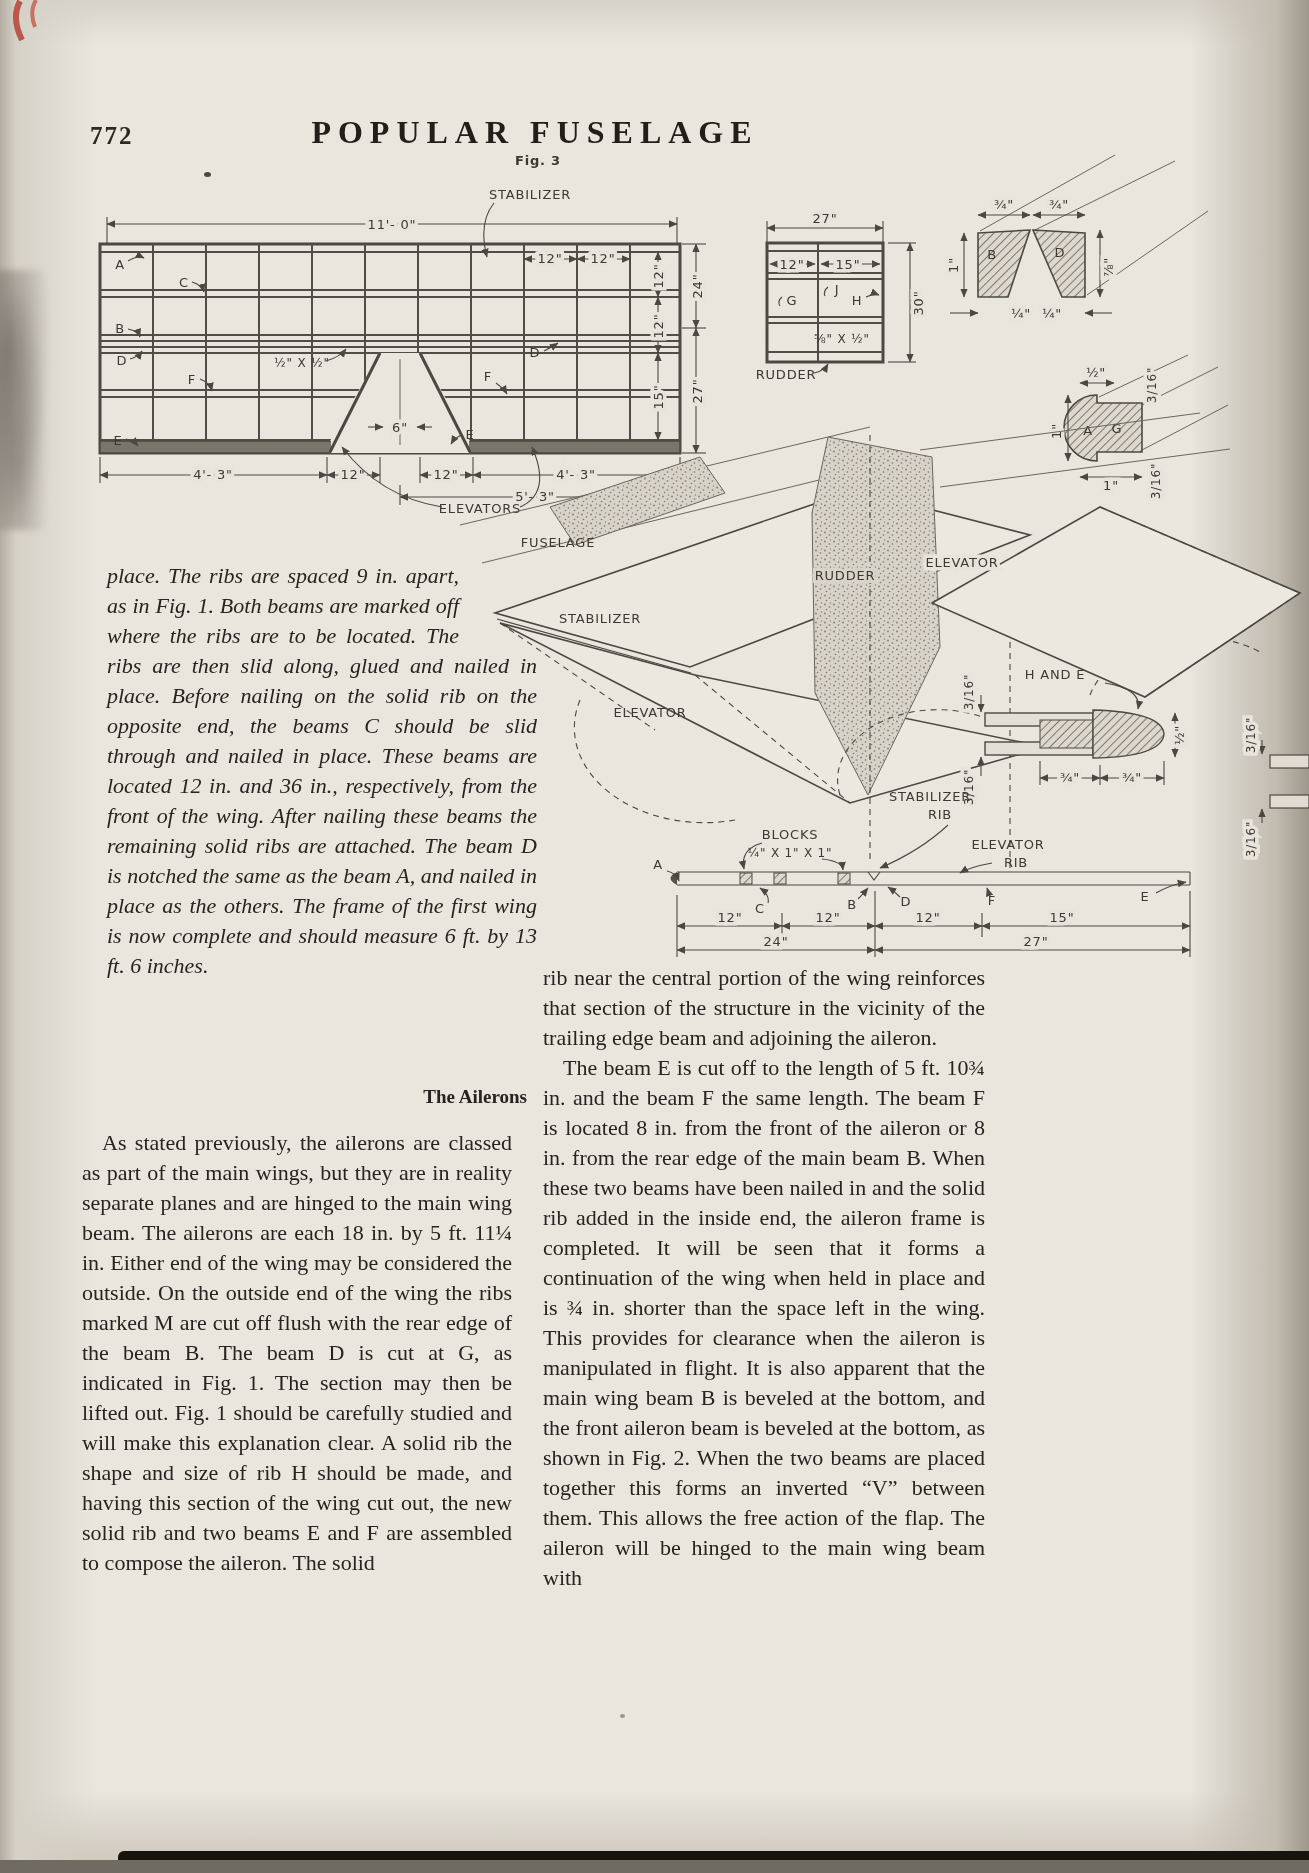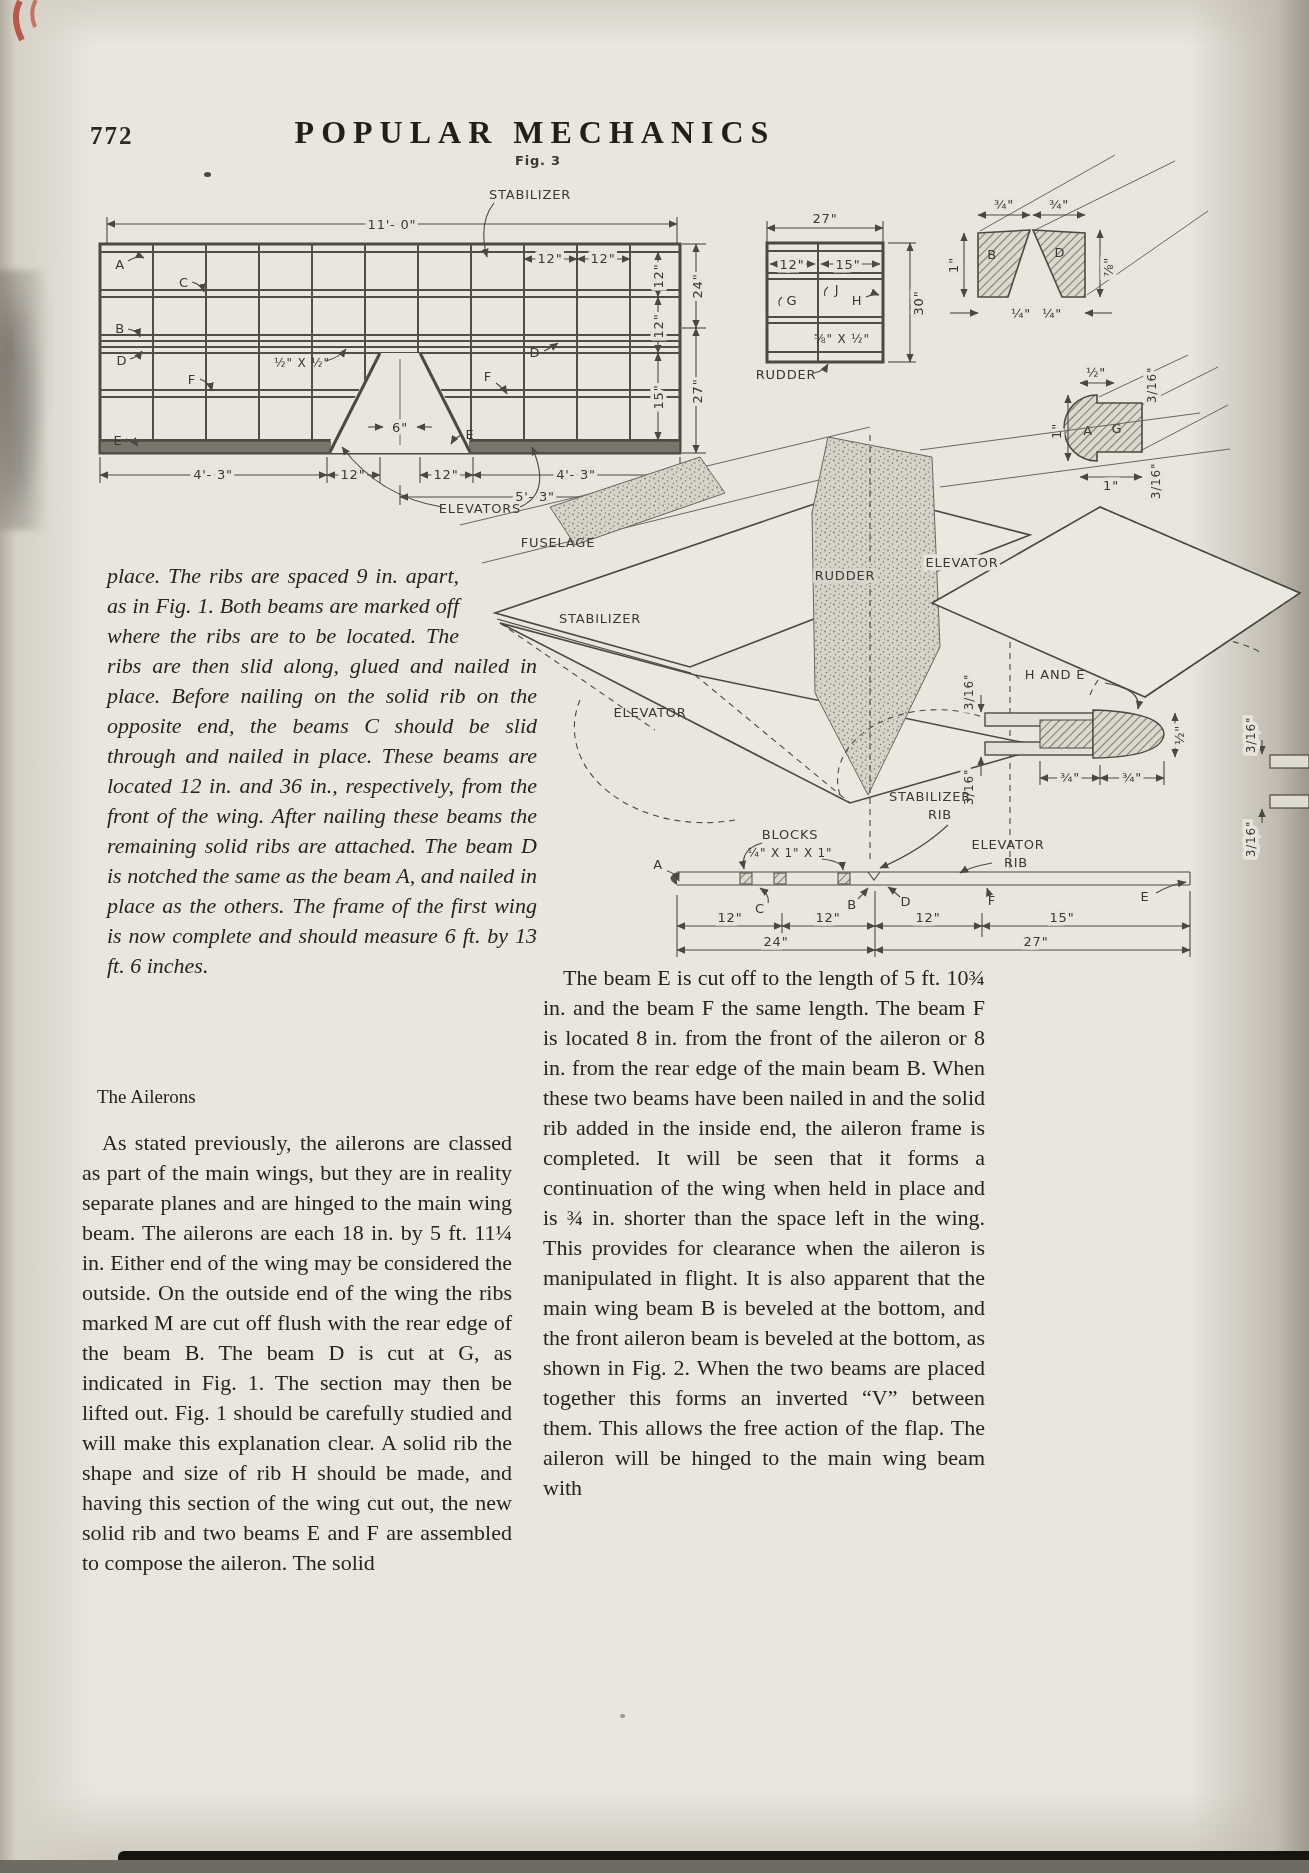--- a/index.html
+++ b/index.html
@@ -21,22 +21,22 @@
   .masthead{position:absolute;left:95px;top:114px;width:880px;text-align:center;
     font-size:32px;font-weight:bold;letter-spacing:7px;color:#221f1a;}
   .caption{position:absolute;left:100px;top:531px;width:346px;font-size:16px;line-height:19.5px;
     font-weight:bold;text-align:justify;text-align-last:center;color:#2e2b26;}
   .col{position:absolute;font-size:22px;line-height:30px;text-align:justify;color:#262420;}
   .col p{margin:0;}
   .col p.ind{text-indent:20px;}
   .leftcol{left:107px;top:561px;width:430px;font-style:italic;}
   .leftcol2{left:82px;top:1128px;width:430px;}
   .rightcol{left:543px;top:963px;width:442px;}
-  .subhead{position:absolute;left:97px;top:1086px;width:430px;text-align:left;
-    font-size:19px;font-weight:normal;color:#262420;}
+  .subhead{position:absolute;left:97px;top:1086px;width:430px;text-align:right;
+    font-size:19px;font-weight:bold;color:#262420;}
   .cut1{float:right;width:78px;height:62px;}
   svg{position:absolute;overflow:visible;}
   .lbl{font-family:"DejaVu Sans",sans-serif;font-size:13px;fill:#3b3935;letter-spacing:.8px;text-anchor:middle;}
   .lbl.sm{font-size:12px;}
   .halo{paint-order:stroke;stroke:#e8e4dc;stroke-width:7px;}
   .halo2{paint-order:stroke;stroke:#d8d4ca;stroke-width:6px;}
   .st{stroke:#504d46;stroke-width:2;fill:none;}
   .fr{stroke:#4c4942;stroke-width:3;fill:none;}
   .thin{stroke:#6a665e;stroke-width:1;fill:none;}
   .dm{stroke:#4a4843;stroke-width:1.1;fill:none;}
@@ -52,21 +52,21 @@
   <div class="bottom-strip"></div>
   <div class="speck" style="left:204px;top:172px;width:7px;height:5px;"></div>
   <div class="speck" style="left:620px;top:1714px;width:5px;height:4px;opacity:.5;"></div>
 
   <svg style="left:4px;top:0;" width="70" height="60" viewBox="0 0 70 60">
     <path d="M16,1 Q7,18 18,40" stroke="#b23a2c" stroke-width="6" fill="none" opacity=".8"></path>
     <path d="M32,0 Q25,12 31,27" stroke="#c04a38" stroke-width="4" fill="none" opacity=".7"></path>
   </svg>
 
   <div class="pagenum">772</div>
-  <div class="masthead">POPULAR MECHANICS</div>
+  <div class="masthead">POPULAR FUSELAGE</div>
 
   <svg style="left:80px;top:145px;" width="1145" height="385" viewBox="0 0 1145 385">
     <defs>
       <marker id="ar" markerWidth="9" markerHeight="8" refX="7.5" refY="4" orient="auto-start-reverse">
         <path d="M0,0.6 L8,4 L0,7.4 Z" fill="#4a4843"></path>
       </marker>
       <pattern id="hat" width="6" height="6" patternUnits="userSpaceOnUse" patternTransform="rotate(45)">
         <rect width="6" height="6" fill="#dcd8ce"></rect>
         <line x1="0" y1="0" x2="0" y2="6" stroke="#6d675d" stroke-width="1.7"></line>
       </pattern>
@@ -384,16 +384,17 @@
     <p>place.  The ribs are spaced 9 in. apart, as in Fig. 1.  Both beams are marked off where the ribs are to be located.  The ribs are then slid along, glued and nailed in place.  Before nailing on the solid rib on the opposite end, the beams C should be slid through and nailed in place.  These beams are located 12 in. and 36 in., respectively, from the front of the wing.  After nailing these beams the remaining solid ribs are attached.  The beam D is notched the same as the beam A, and nailed in place as the others.  The frame of the first wing is now complete and should measure 6 ft. by 13 ft. 6 inches.</p>
   </div>
 
   <div class="subhead">The Ailerons</div>
 
   <div class="col leftcol2">
     <p class="ind">As stated previously, the ailerons are classed as part of the main wings, but they are in reality separate planes and are hinged to the main wing beam.  The ailerons are each 18 in. by 5 ft. 11¼ in.  Either end of the wing may be considered the outside.  On the outside end of the wing the ribs marked M are cut off flush with the rear edge of the beam B.  The beam D is cut at G, as indicated in Fig. 1.  The section may then be lifted out.  Fig. 1 should be carefully studied and will make this explanation clear.  A solid rib the shape and size of rib H should be made, and having this section of the wing cut out, the new solid rib and two beams E and F are assembled to compose the aileron.  The solid</p>
   </div>
 
   <div class="col rightcol">
+    <p>rib near the central portion of the wing reinforces that section of the structure in the vicinity of the trailing edge beam and adjoining the aileron.</p>
     <p class="ind">The beam E is cut off to the length of 5 ft. 10¾ in. and the beam F the same length.  The beam F is located 8 in. from the front of the aileron or 8 in. from the rear edge of the main beam B.  When these two beams have been nailed in and the solid rib added in the inside end, the aileron frame is completed.  It will be seen that it forms a continuation of the wing when held in place and is ¾ in. shorter than the space left in the wing.  This provides for clearance when the aileron is manipulated in flight.  It is also apparent that the main wing beam B is beveled at the bottom, and the front aileron beam is beveled at the bottom, as shown in Fig. 2.  When the two beams are placed together this forms an inverted “V” between them.  This allows the free action of the flap.  The aileron will be hinged to the main wing beam with</p>
   </div>
 
 </div>
 
 </body></html>

